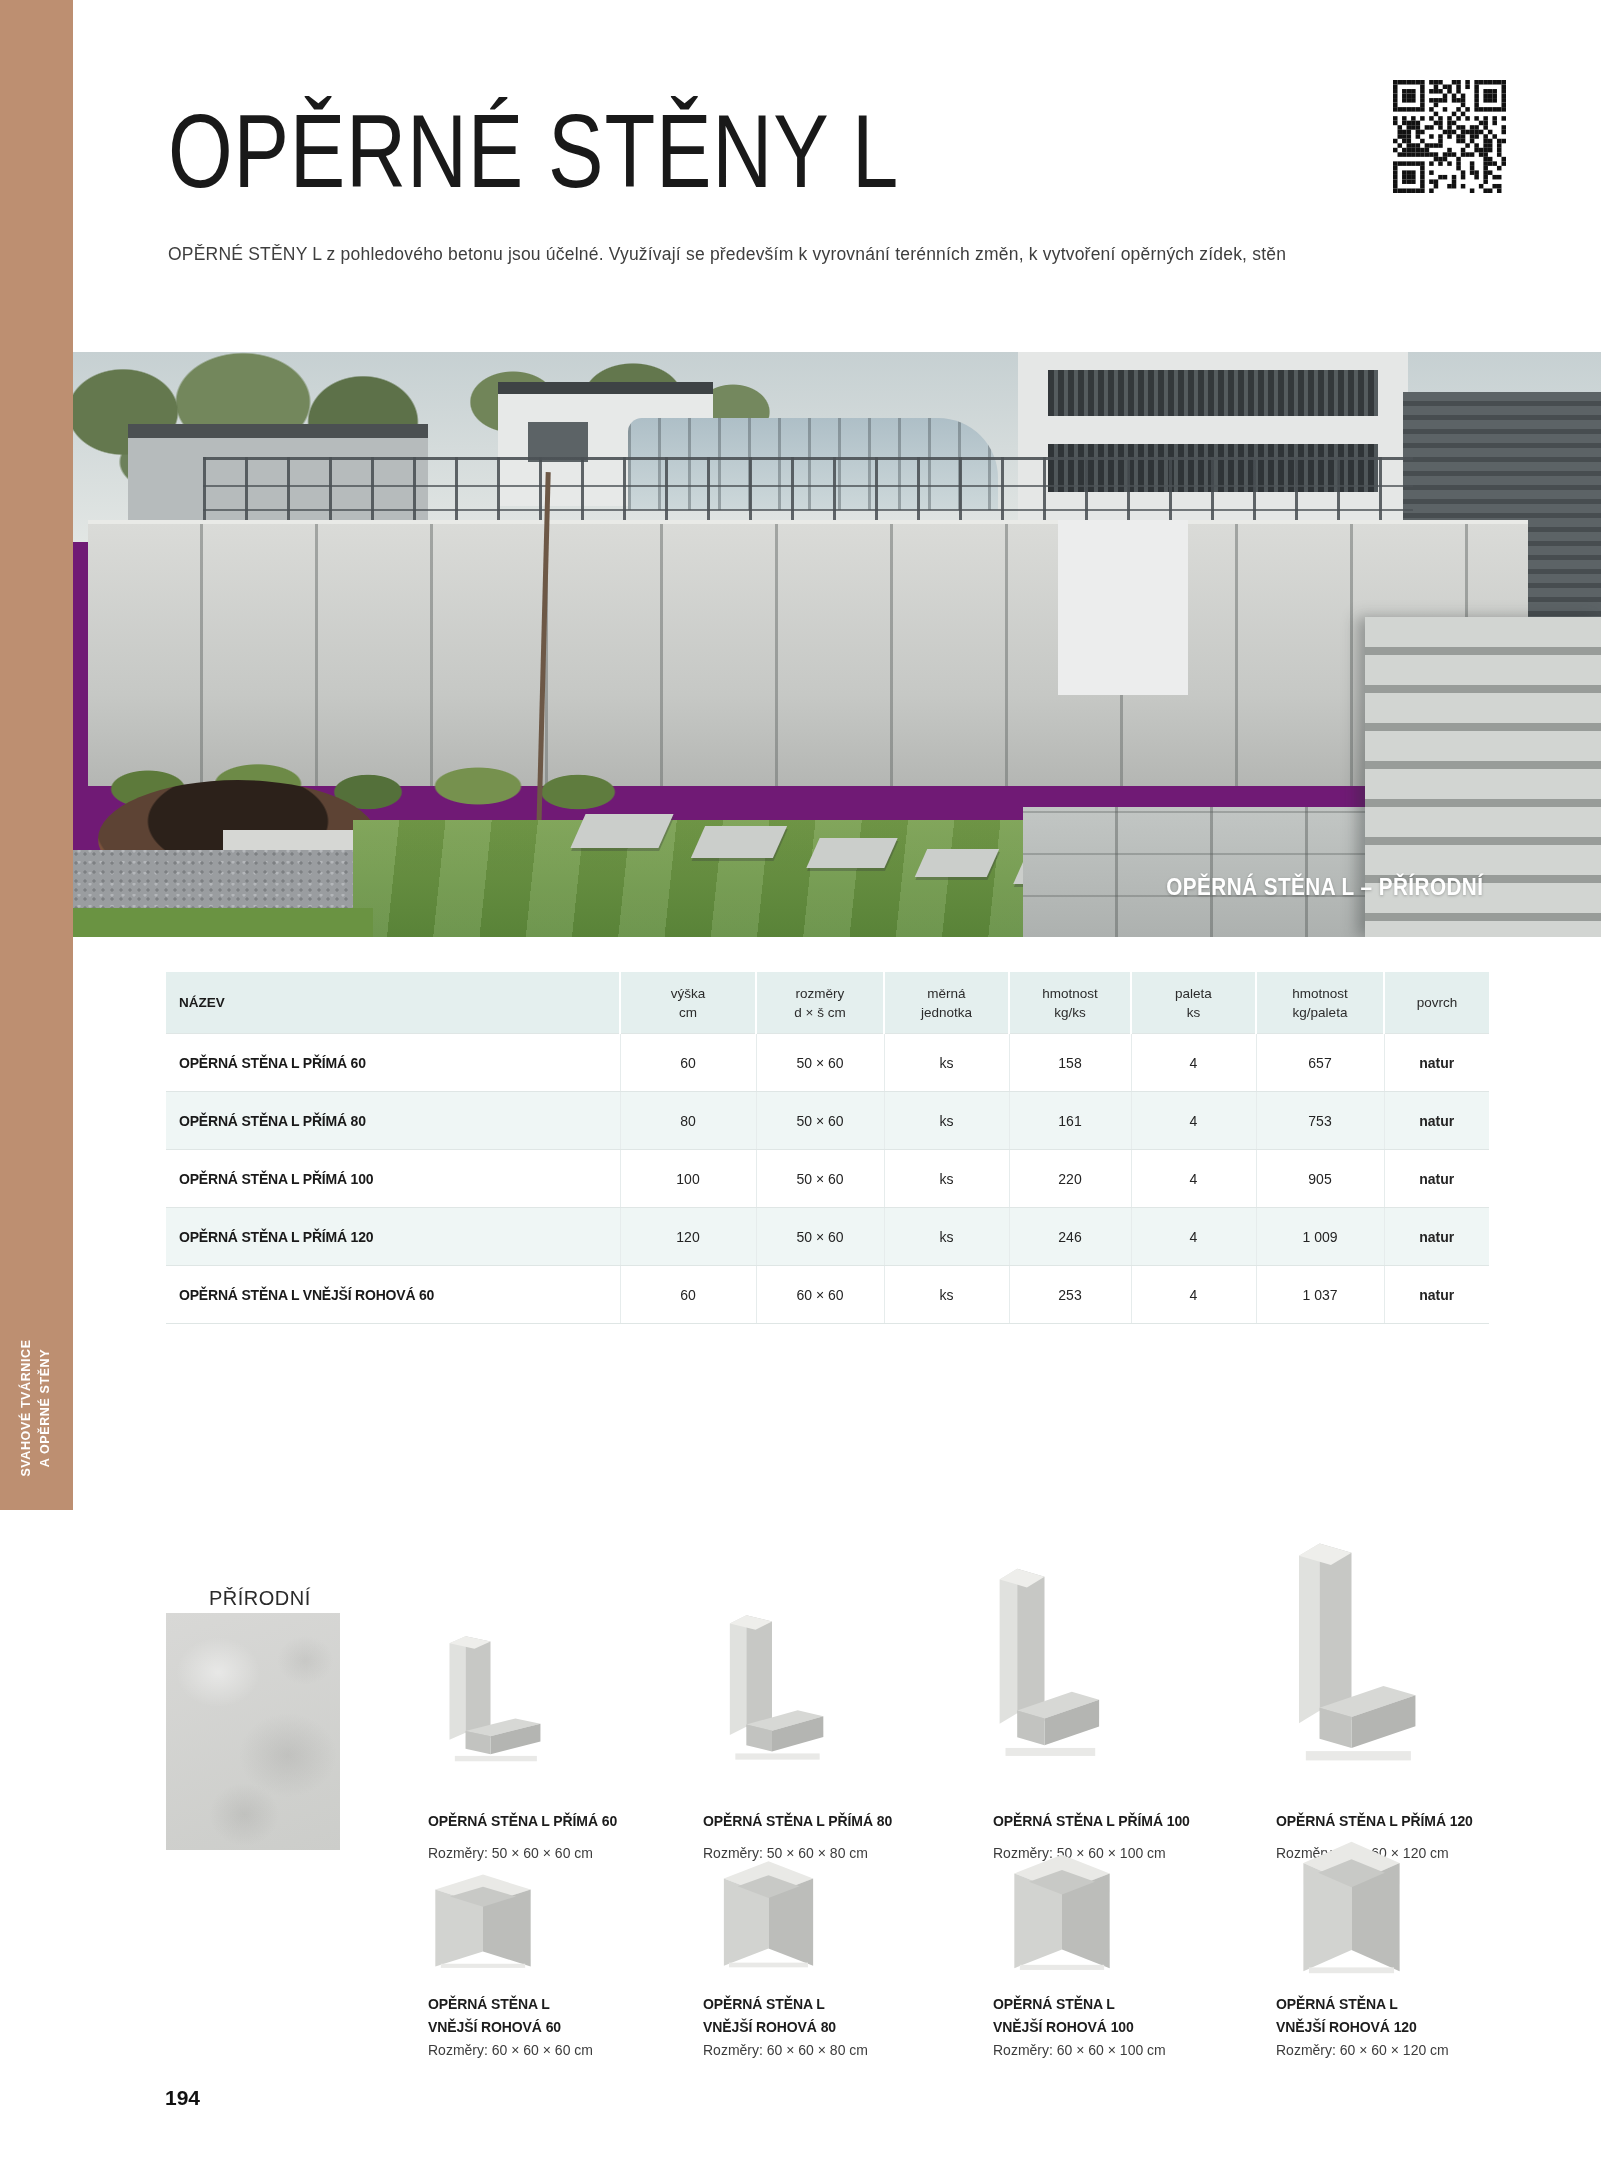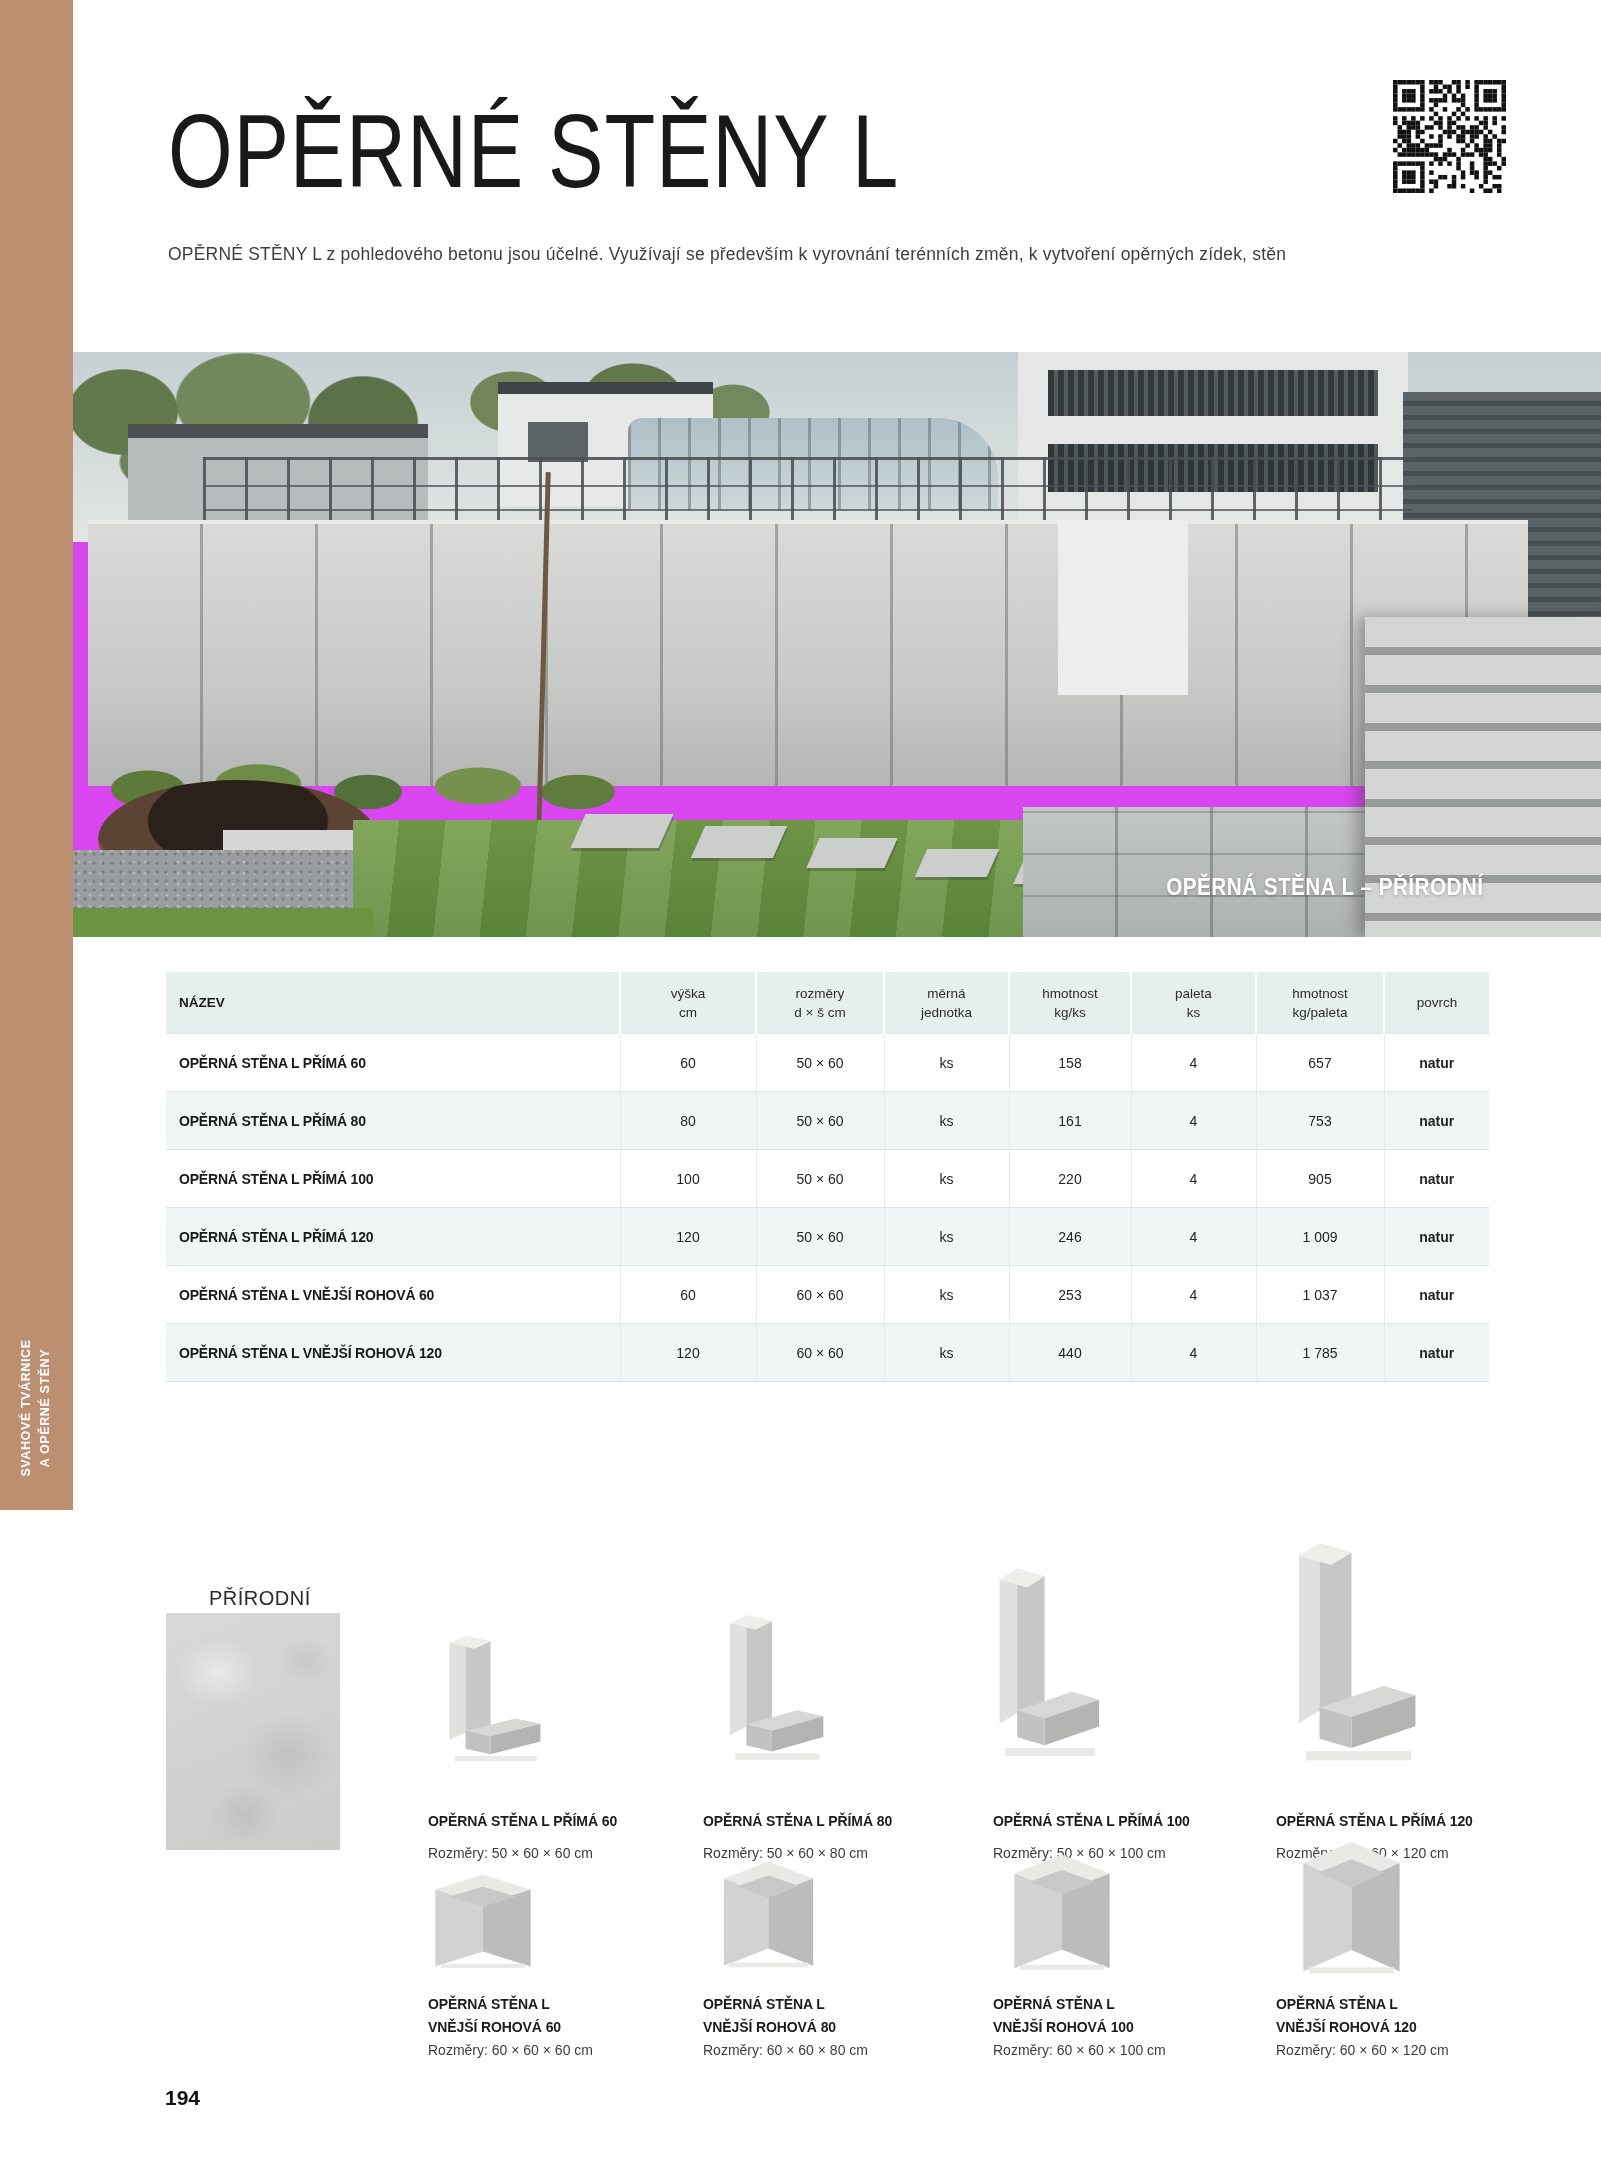--- a/index.html
+++ b/index.html
@@ -22,21 +22,21 @@
     font-weight:400;color:#191919;white-space:nowrap;
     transform:scaleX(.80);transform-origin:left top;letter-spacing:1px;
   }
   .intro{
     position:absolute;left:168px;top:240px;font-size:17.5px;line-height:29px;
     color:#3e3e3e;letter-spacing:.2px;white-space:nowrap;
   }
   
   .qr{position:absolute;left:1393px;top:80px;width:113px;height:113px;}
   
-  .photo{position:absolute;left:73px;top:352px;width:1528px;height:585px;overflow:hidden;background:#d946ef;}
+  .photo{position:absolute;left:73px;top:352px;width:1528px;height:585px;overflow:hidden;background:#701a75;}
   .photo *{position:absolute;}
   .ph-sky{left:0;top:0;width:100%;height:190px;background:linear-gradient(#c6d0d2,#e2e6e4);}
   .ph-trees-left{left:-30px;top:0;width:430px;height:185px;
     background:
       radial-gradient(90px 70px at 80px 60px,#64784e 60%,transparent 62%),
       radial-gradient(110px 80px at 200px 50px,#73875c 60%,transparent 62%),
       radial-gradient(90px 75px at 320px 70px,#5d7149 60%,transparent 62%),
       radial-gradient(120px 60px at 150px 110px,#6c805a 60%,transparent 62%);}
   .ph-trees-mid{left:360px;top:5px;width:360px;height:120px;
     background:
@@ -586,30 +586,20 @@
         <tr>
           <td class="name-c">OPĚRNÁ STĚNA L VNĚJŠÍ ROHOVÁ 60</td>
           <td>60</td>
           <td>60 × 60</td>
           <td>ks</td>
           <td>253</td>
           <td>4</td>
           <td>1 037</td>
           <td class="bold-c">natur</td>
         </tr>
-        <tr class="alt">
-          <td class="name-c">OPĚRNÁ STĚNA L VNĚJŠÍ ROHOVÁ 120</td>
-          <td>120</td>
-          <td>60 × 60</td>
-          <td>ks</td>
-          <td>440</td>
-          <td>4</td>
-          <td>1 785</td>
-          <td class="bold-c">natur</td>
-        </tr>
       </tbody>
   </table>
 
   <div class="surface-label">PŘÍRODNÍ</div>
   <div class="swatch"></div>
 
   <div class="product-img" style="left:437px;top:1629px;width:107px;height:143px;">
       <svg viewBox="0 0 120 160" preserveAspectRatio="none">
         <use href="#lblock"></use>
       </svg>

